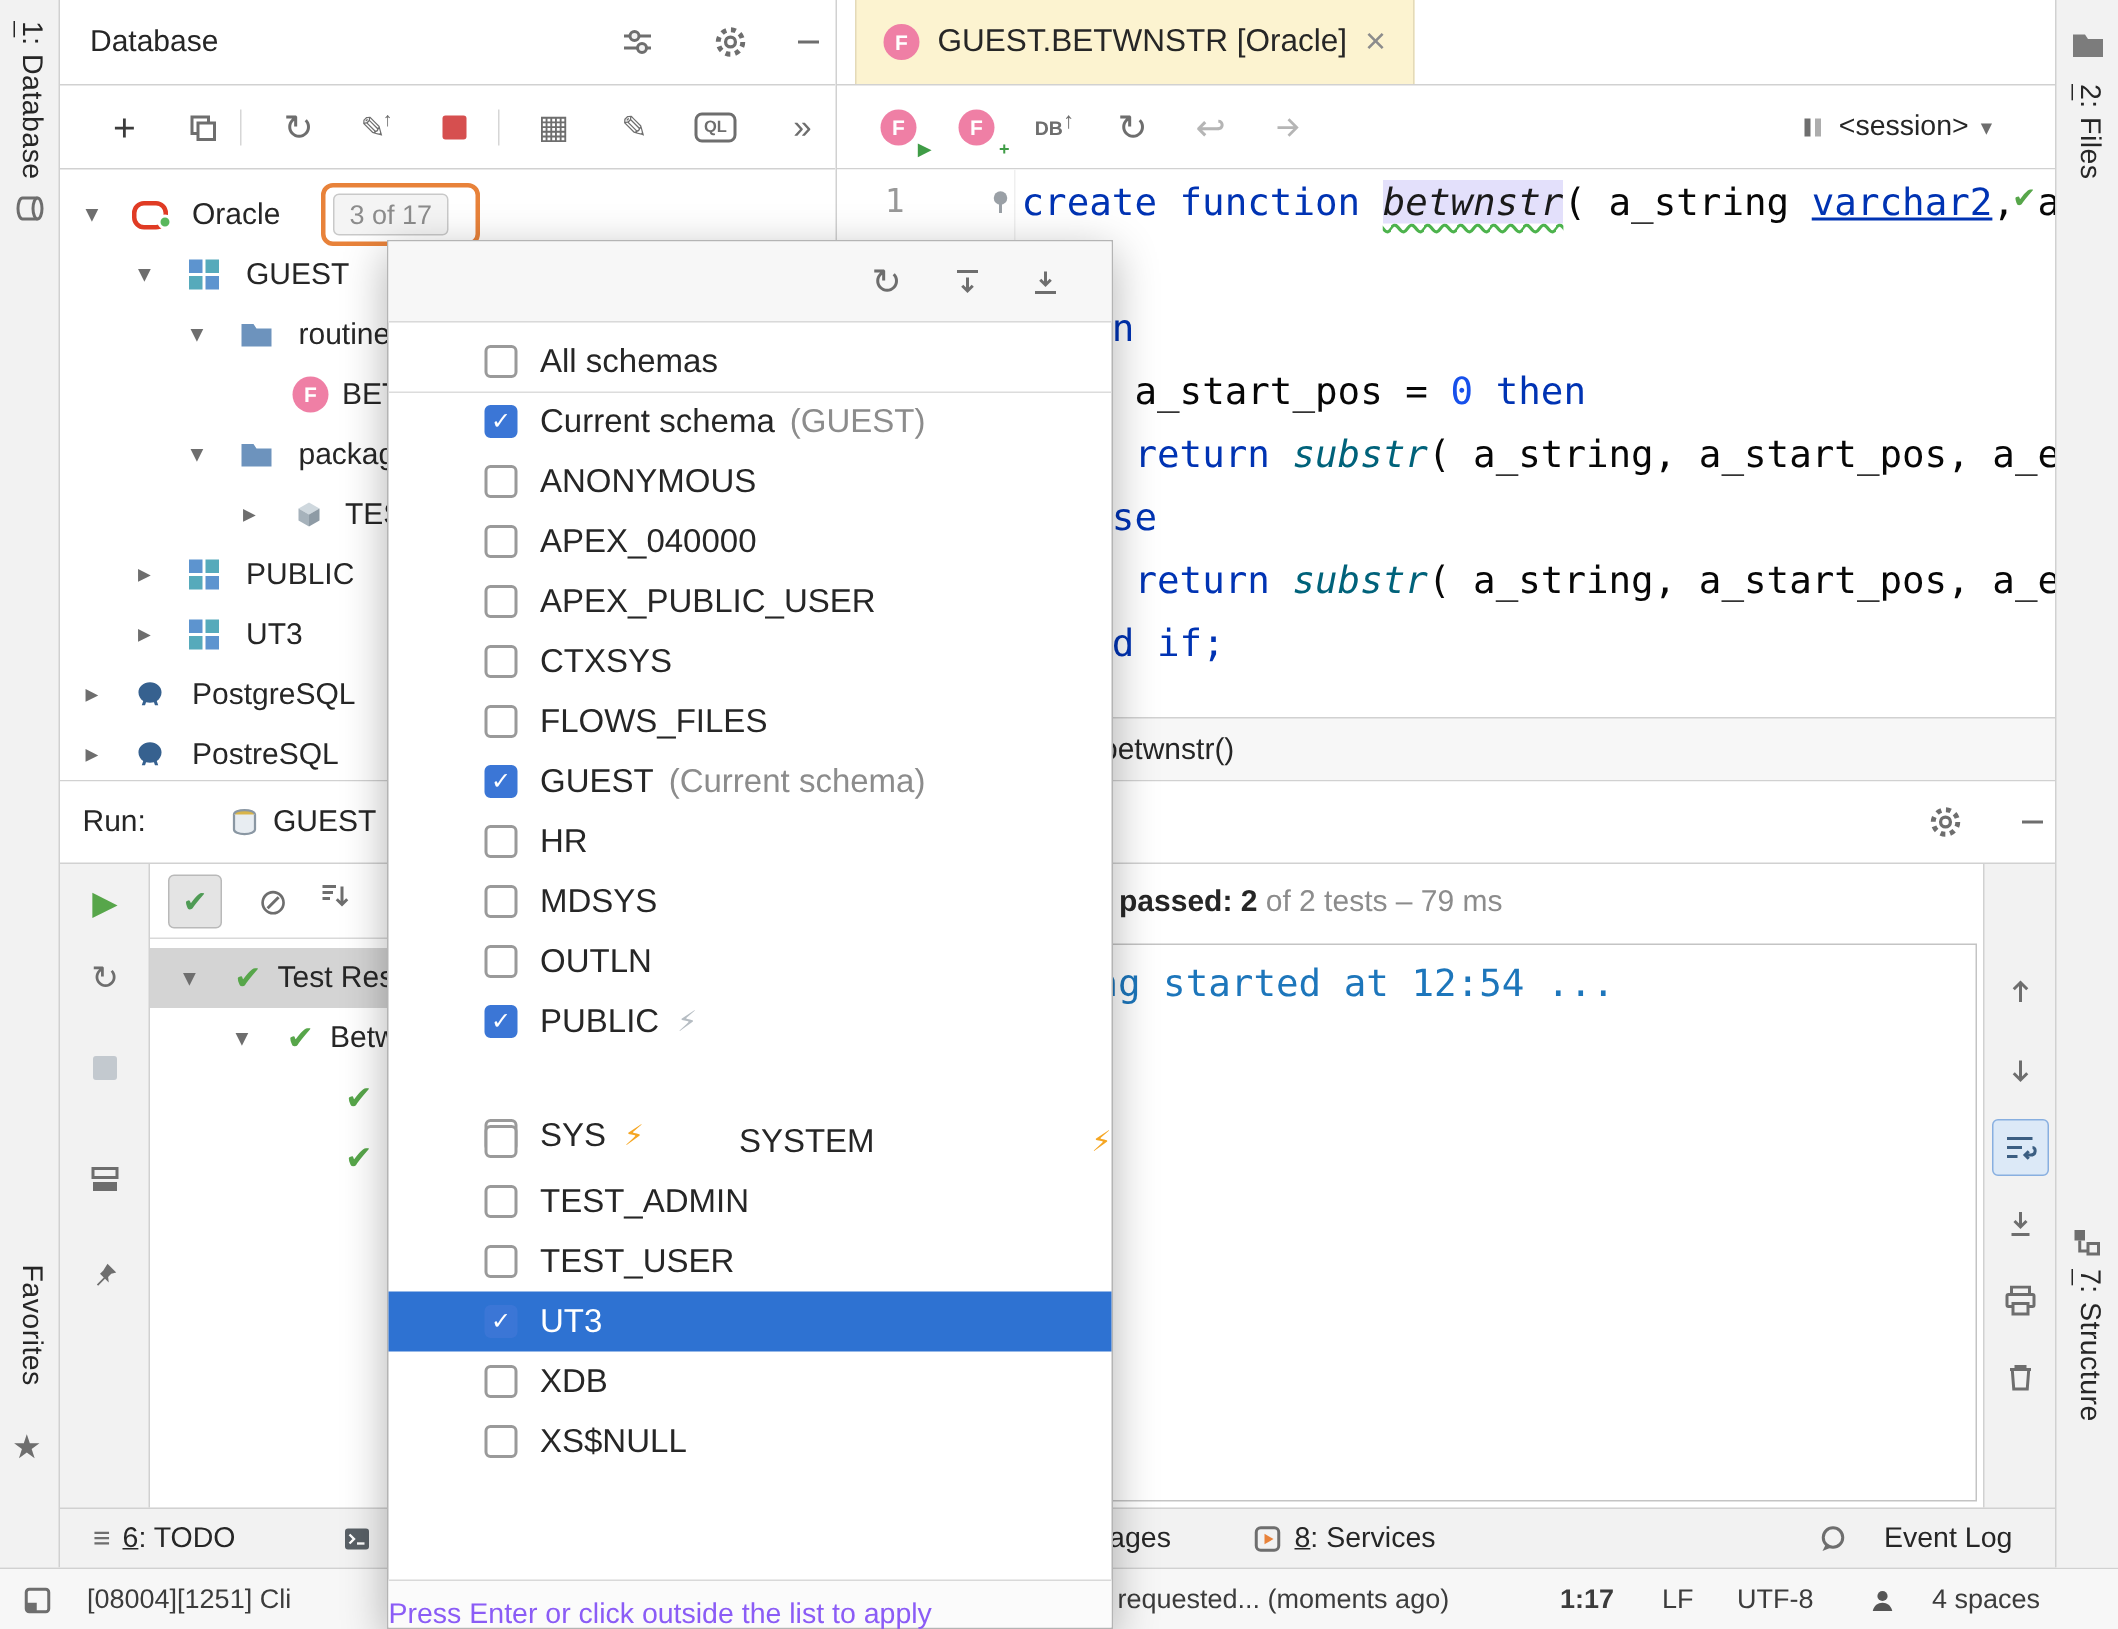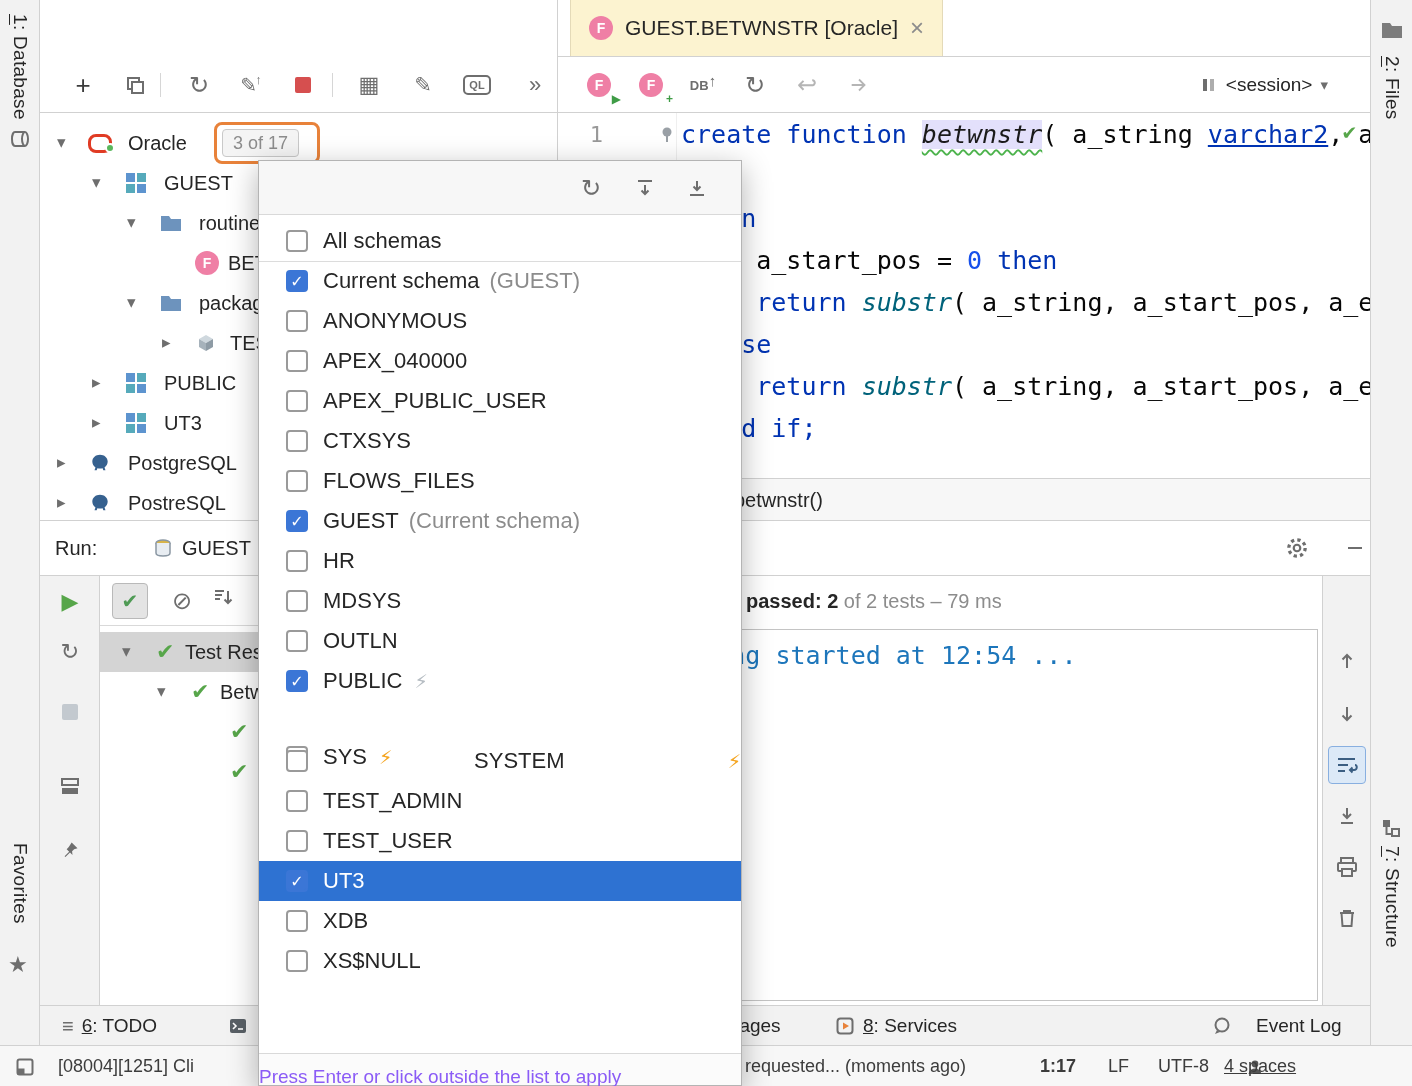--- a/index.html
+++ b/index.html
@@ -73,21 +73,21 @@
   
   #bottom-bar { left:40px; top:1005px; width:1330px; height:40px; background:#f2f2f2; border-top:1px solid #d1d1d1; font-size:19px; }
   .bb-item { position:absolute; top:0; height:40px; display:flex; align-items:center; gap:8px; white-space:nowrap; }
   #status-bar { left:0; top:1045px; width:1412px; height:41px; background:#f7f7f7; border-top:1px solid #d1d1d1; font-size:18px; color:#3c3c3c; }
   .sb-item { position:absolute; top:0; height:41px; display:flex; align-items:center; white-space:nowrap; }
 
   
   #schema-popup { left:258px; top:160px; width:484px; height:926px; background:#fff; border:1px solid #b4b4b4; box-shadow:0 8px 28px rgba(0,0,0,.3); z-index:100; }
   #popup-toolbar { position:absolute; left:0; top:0; width:100%; height:54px; background:#f7f7f7; border-bottom:1px solid #d9d9d9; }
   .ptb { position:absolute; top:13px; width:28px; height:28px; display:flex; align-items:center; justify-content:center; color:#6e6e6e; }
-  .p-row { position:absolute; left:0; width:100%; height:40px; display:flex; align-items:center; padding-left:27px; font-size:22px; }
+  .p-row { position:absolute; left:0; width:100%; height:40px; display:flex; align-items:center; padding-left:64px; font-size:22px; }
   .p-row.selected { background:#2e72d2; color:#fff; }
   .cb { width:22px; height:22px; border:2px solid #9a9a9a; border-radius:4px; background:#fff; margin-right:15px; flex:none; display:flex; align-items:center; justify-content:center; }
   .cb.on { background:#3b76d6; border-color:#3b76d6; color:#fff; font-size:16px; font-weight:700; }
   .cb.on::after { content:"✓"; }
   .p-suffix { color:#8c8c8c; margin-left:10px; }
   .bolt { margin-left:12px; font-size:19px; }
   .bolt.gray::after { content:"⚡"; color:#b6bdc3; }
   .bolt.orange::after { content:"⚡"; color:#f5a623; }
   #popup-sep { position:absolute; left:0; top:100px; width:100%; border-top:1px solid #dcdcdc; }
   #popup-footer { position:absolute; left:0; bottom:0; width:100%; height:32px; line-height:45px; background:#fbfbfb; border-top:1px solid #d9d9d9; color:#8b5cf6; font-size:19px; }
@@ -110,20 +110,39 @@
           <path d="M4 6v10c0 1.7 3.1 3 7 3s7-1.3 7-3V6" fill="none" stroke="#6e6e6e" stroke-width="2"></path>
         </svg>
     </div>
     <div class="abs" style="left:9px; top:843px;">
       <span class="vtext">Favorites</span>
     </div>
     <div class="abs" style="left:8px; top:952px; font-size:22px; color:#6e6e6e;">★</div>
   </div>
 
   <div id="db-panel" class="abs">
+    <div id="db-header" class="abs">
+      <span id="db-title" class="abs">Database</span>
+      <span class="tbtn" style="left:368px;">
+        <svg width="24" height="24" viewBox="0 0 24 24">
+            <path d="M3 8h18M3 16h18" stroke="#6e6e6e" stroke-width="2"></path>
+            <circle cx="10" cy="8" r="3" fill="#f2f2f2" stroke="#6e6e6e" stroke-width="2"></circle>
+            <circle cx="15" cy="16" r="3" fill="#f2f2f2" stroke="#6e6e6e" stroke-width="2"></circle>
+          </svg>
+      </span>
+      <span class="tbtn" style="left:430px;">
+        <svg width="24" height="24" viewBox="0 0 22 22">
+            <circle cx="11" cy="11" r="7.5" fill="none" stroke="#6e6e6e" stroke-width="3" stroke-dasharray="3 2.9"></circle>
+            <circle cx="11" cy="11" r="3" fill="none" stroke="#6e6e6e" stroke-width="2"></circle>
+          </svg>
+      </span>
+      <span class="tbtn" style="left:482px;">
+          <span style="width:14px;height:2px;background:#6e6e6e;display:inline-block;"></span>
+        </span>
+    </div>
 
     <div id="db-toolbar" class="abs">
       <span class="tbtn" style="left:26px; font-size:26px;">+</span>
       <span class="tbtn" style="left:78px;">
         <svg width="20" height="20" viewBox="0 0 20 20">
             <rect x="3" y="3" width="11" height="11" fill="none" stroke="#6e6e6e" stroke-width="2"></rect>
             <rect x="7" y="7" width="11" height="11" fill="#fff" stroke="#6e6e6e" stroke-width="2"></rect>
           </svg>
       </span>
       <span class="tsep" style="left:120px;"></span>
@@ -499,21 +518,21 @@
       </div>
     <div class="sb-item" style="left:1158px;">
         <span>UTF-8</span>
       </div>
     <div class="sb-item" style="left:1246px;">
       <svg width="18" height="18" viewBox="0 0 18 18">
           <circle cx="9" cy="6" r="3.4" fill="#555"></circle>
           <path d="M2.5 16c.8-3.6 3.4-5.5 6.5-5.5s5.7 1.9 6.5 5.5z" fill="#555"></path>
         </svg>
     </div>
-    <div class="sb-item" style="left:1224px;text-decoration:underline;">
+    <div class="sb-item" style="left:1288px;">
         <span>4 spaces</span>
       </div>
   </div>
 
   <div id="stripe-right" class="abs stripe">
     <div class="abs" style="left:10px; top:20px;">
       <svg width="22" height="20" viewBox="0 0 22 20">
           <path d="M1 3h8l2 3h10v12H1z" fill="#7c7c7c"></path>
         </svg>
     </div>

